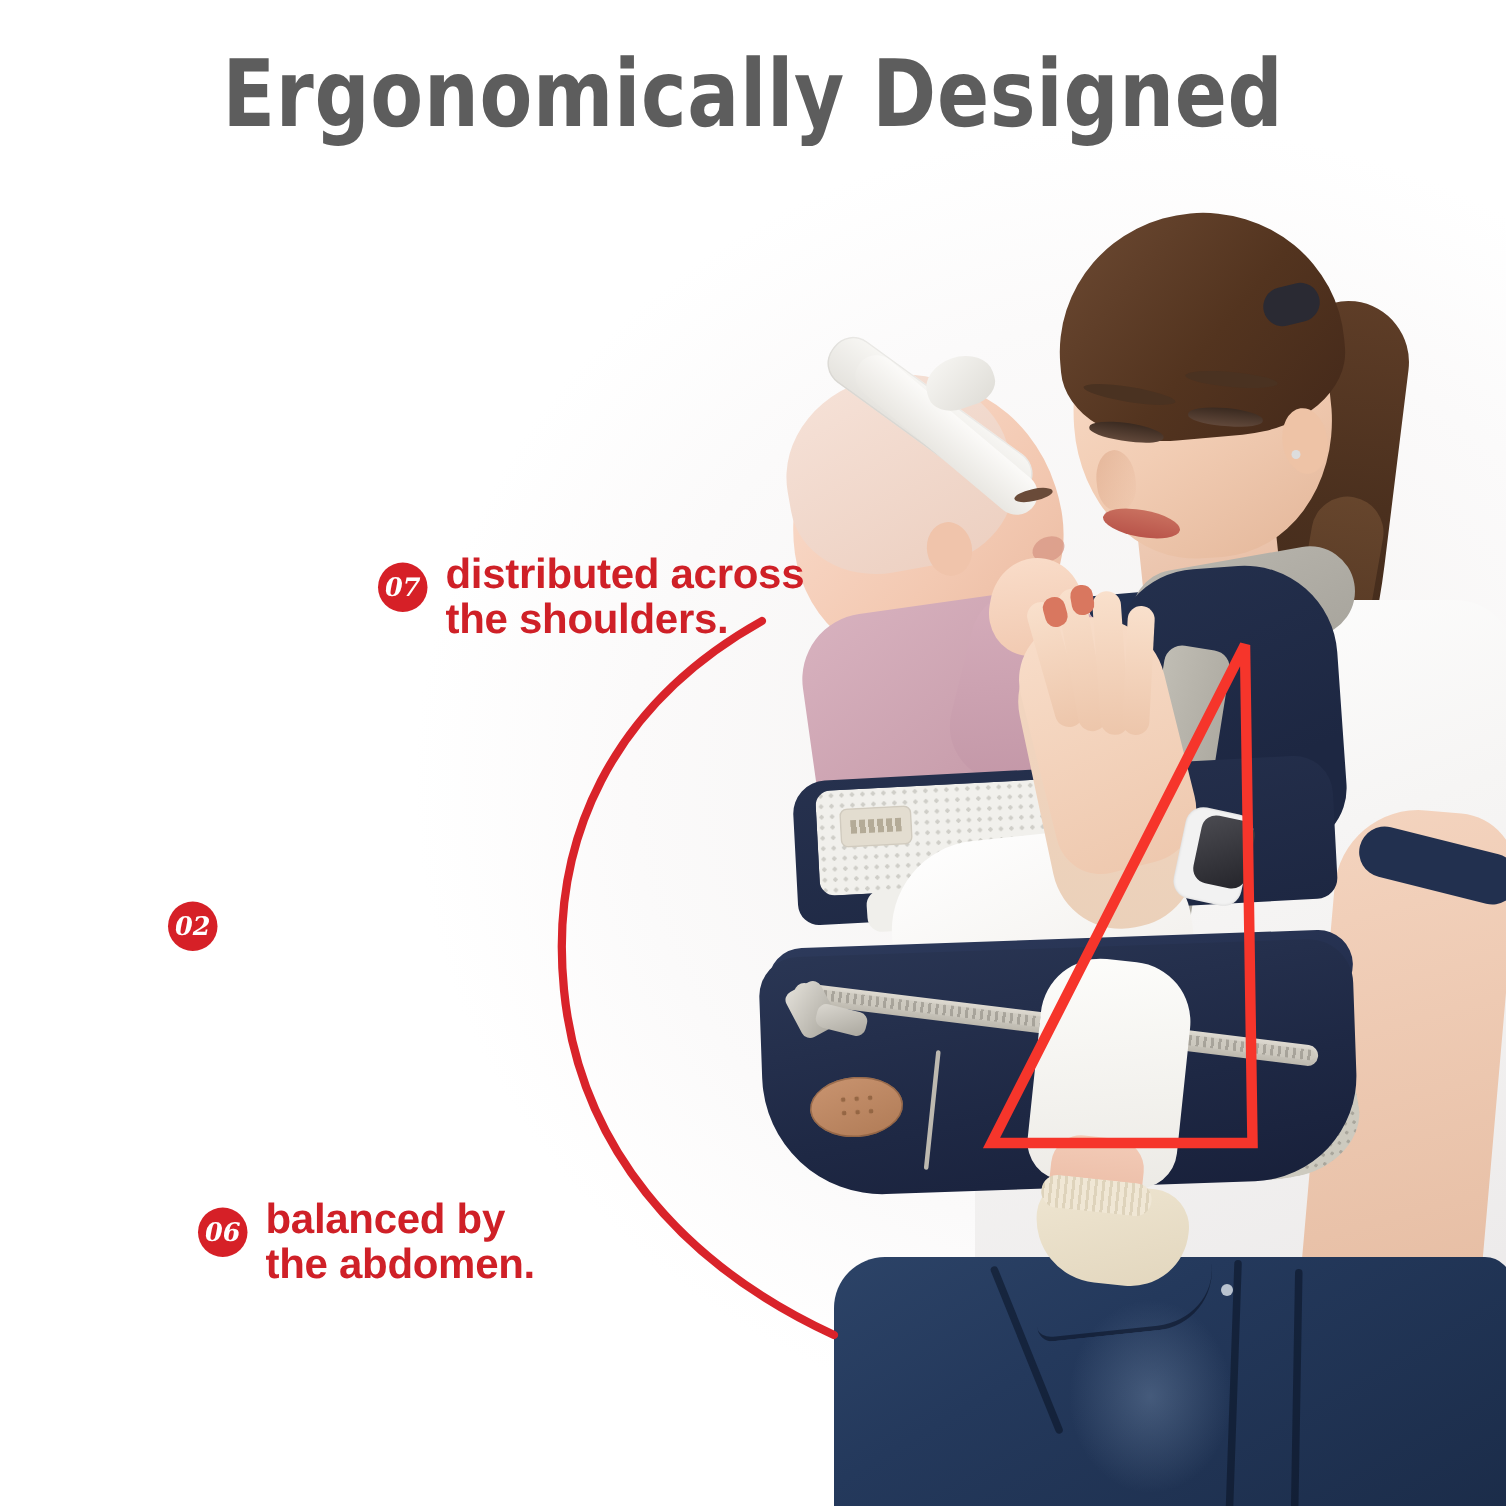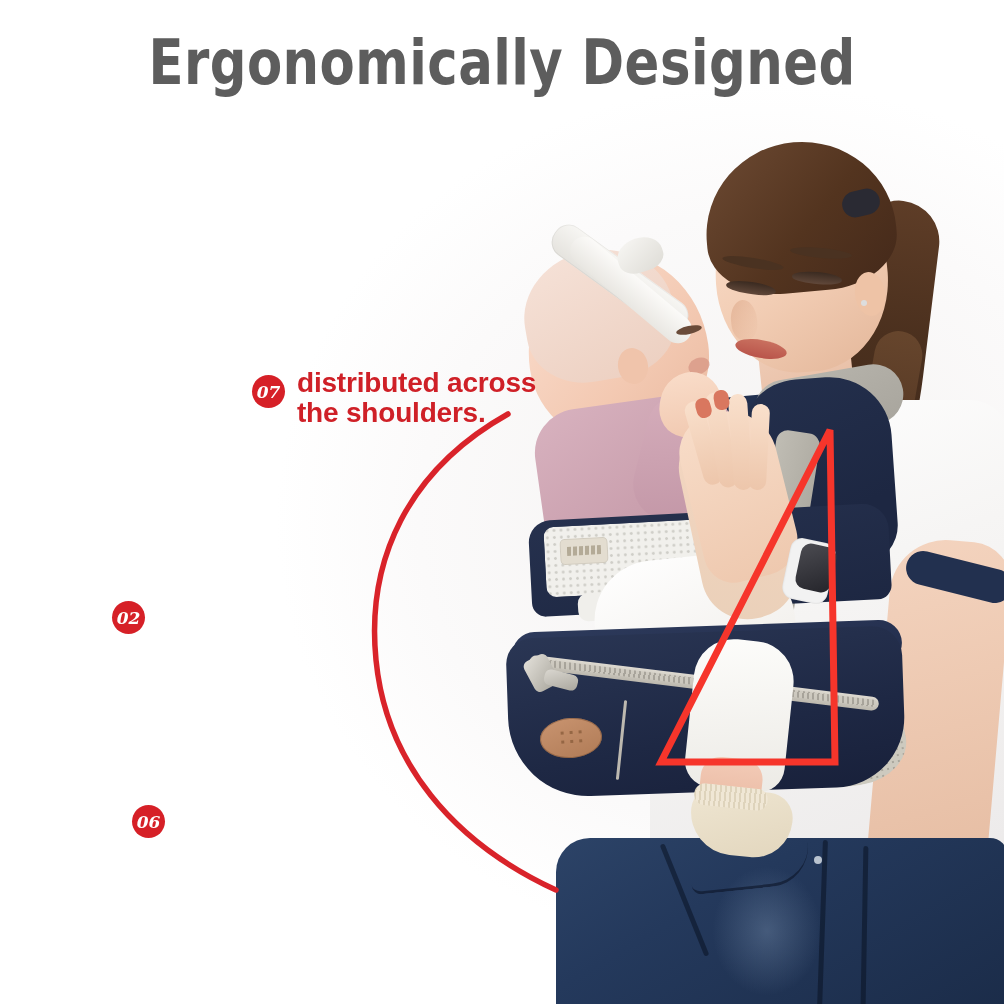--- a/index.html
+++ b/index.html
@@ -320,15 +320,17 @@
     <div class="btext">distributed across
 the shoulders.</div>
   </div>
 
   <div class="bullet b02">
     <div class="badge">02</div>
   </div>
 
   <div class="bullet b03">
     <div class="badge">06</div>
+    <div class="btext">balanced by
+the abdomen.</div>
   </div>
 
 </div>
 
 </body></html>

